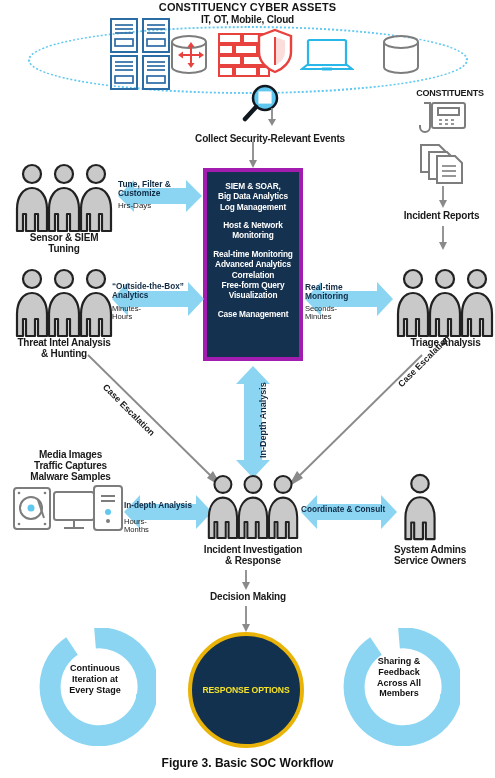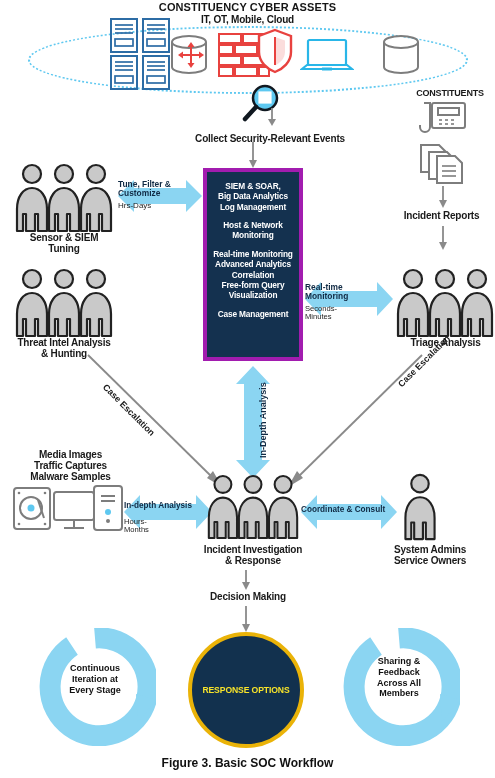--- a/index.html
+++ b/index.html
@@ -295,20 +295,29 @@
         <circle cx="50" cy="11" r="9"></circle>
         <circle cx="82" cy="11" r="9"></circle>
       <path d="M3 46 c0-12 6-21 15-21 l0 0 c9 0 15 9 15 21 v22 h-9 v-17 h-3 v17 h-9 v-17 h-3 v17 h-6 Z"></path>
       <path d="M35 46 c0-12 6-21 15-21 l0 0 c9 0 15 9 15 21 v22 h-9 v-17 h-3 v17 h-9 v-17 h-3 v17 h-6 Z"></path>
       <path d="M67 46 c0-12 6-21 15-21 l0 0 c9 0 15 9 15 21 v22 h-9 v-17 h-3 v17 h-9 v-17 h-3 v17 h-6 Z"></path>
     </g>
   </svg>
   <div class="lbl lbl-md" style="left:4px;top:338px;width:120px;">Threat Intel Analysis
 &amp; Hunting</div>
 
+  <div class="abs" style="left:112px;top:276px;width:92px;height:46px;">
+    <svg width="92" height="46" viewBox="0 0 92 46" style="position:absolute;left:0;top:0;">
+      <polygon points="0,23 16,6 16,15 76,15 76,6 92,23 76,40 76,31 16,31 16,40" fill="#8bd5f2"></polygon>
+    </svg>
+    <div class="arrowtxt" style="top:7px;font-size:8.2px;">“Outside-the-Box”
+Analytics</div>
+    <div class="arrowtxt" style="top:29px;font-size:7.6px;font-weight:normal;color:#1d1d1d;">Minutes-
+Hours</div>
+  </div>
 
   <svg class="abs" style="left:395px;top:268px;" width="100" height="70" viewBox="0 0 100 70">
     <g fill="#c9c9c9" stroke="#222" stroke-width="2.2" stroke-linejoin="round">
       <circle cx="18" cy="11" r="9"></circle>
         <circle cx="50" cy="11" r="9"></circle>
         <circle cx="82" cy="11" r="9"></circle>
       <path d="M3 46 c0-12 6-21 15-21 l0 0 c9 0 15 9 15 21 v22 h-9 v-17 h-3 v17 h-9 v-17 h-3 v17 h-6 Z"></path>
       <path d="M35 46 c0-12 6-21 15-21 l0 0 c9 0 15 9 15 21 v22 h-9 v-17 h-3 v17 h-9 v-17 h-3 v17 h-6 Z"></path>
       <path d="M67 46 c0-12 6-21 15-21 l0 0 c9 0 15 9 15 21 v22 h-9 v-17 h-3 v17 h-9 v-17 h-3 v17 h-6 Z"></path>
     </g>

